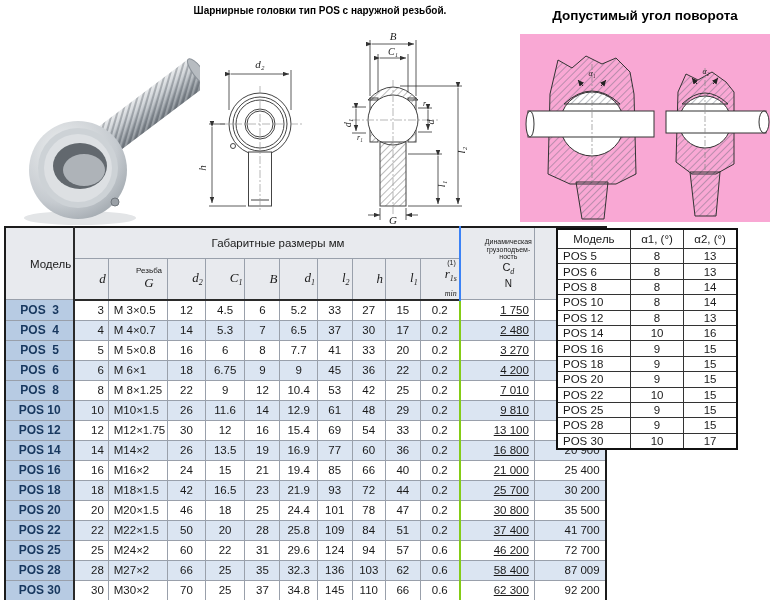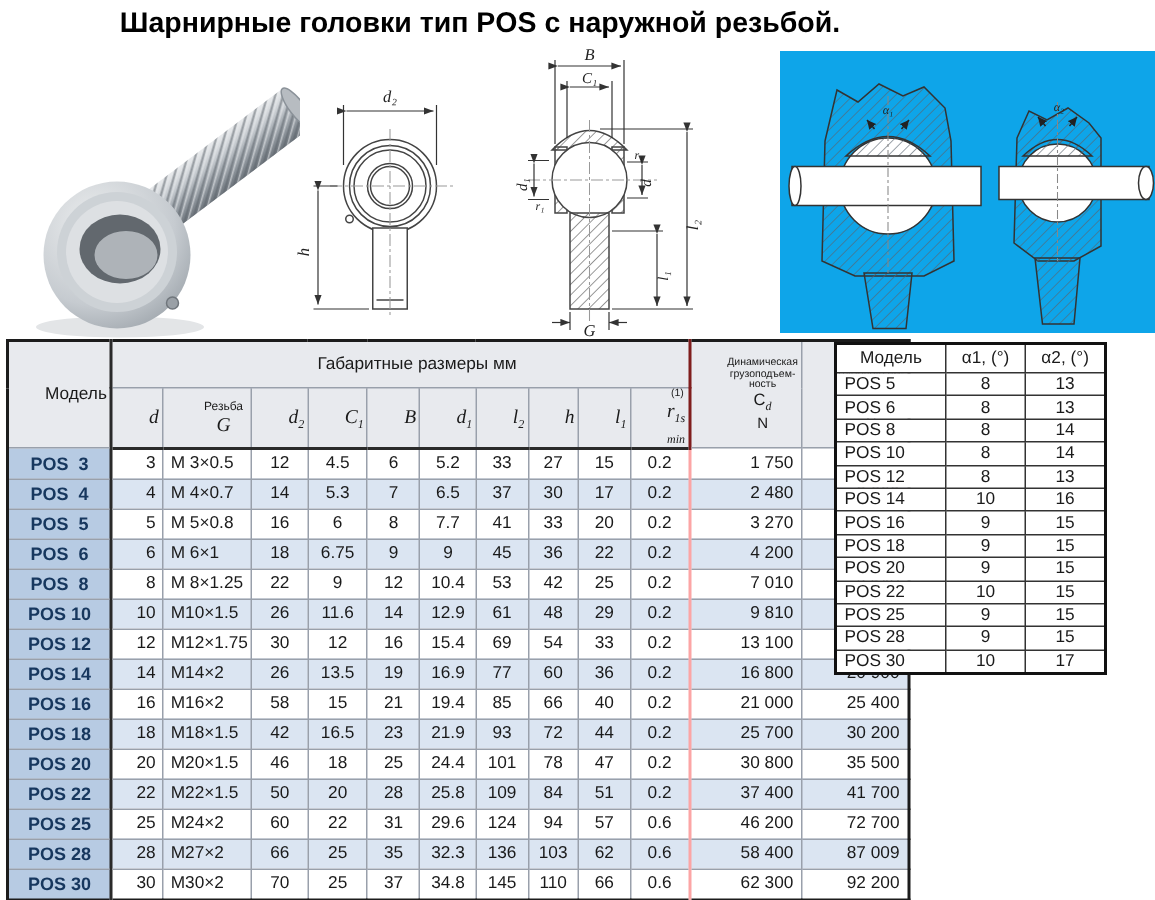--- a/index.html
+++ b/index.html
@@ -1,39 +1,39 @@
 <!DOCTYPE html>
 <html><head>
 <meta charset="utf-8">
 <style>
   html,body{margin:0;padding:0;background:#fff;}
   #page{position:relative;width:770px;height:600px;background:#ffffff;overflow:hidden;
         font-family:"Liberation Sans",sans-serif;color:#1a1a1a;}
   .abs{position:absolute;}
-  .title-main{left:0;top:5px;width:640px;text-align:center;font-size:19px;font-weight:bold;color:#000;}
+  .title-main{left:0;top:5px;width:640px;text-align:center;font-size:10px;font-weight:bold;color:#000;}
   .title-angle{left:520px;top:8px;width:250px;text-align:center;font-size:13.5px;font-weight:bold;color:#000;}
-  .angle-panel{left:520px;top:34px;width:250px;height:188px;background:#0ea5e9;}
+  .angle-panel{left:520px;top:34px;width:250px;height:188px;background:#f9a8d4;}
   
   table{border-collapse:collapse;}
   .main-table{left:4px;top:226px;width:533px;font-size:11.5px;}
   .main-table th,.main-table td{border:1px solid #99a0ab;padding:0 2px;}
   .main-table th{background:#e8eaee;font-weight:normal;text-align:center;vertical-align:middle;padding-left:24px;}
   .main-table thead tr:last-child th{border-bottom:2px solid #2a2a2a;}
   .main-table{border:2px solid #1c1c1c;}
   .main-table td{height:19px;text-align:center;background:#fff;}
   .main-table tbody tr:nth-child(even) td{background:#dbe5f2;}
   .main-table td:first-child, .main-table tbody tr:nth-child(even) td:first-child{
       background:#b7cbe3;color:#17375e;font-weight:bold;font-size:12px;white-space:pre;
       border-right:2px solid #2a2a2a;}
   .main-table th.model-h{border-right:2px solid #2a2a2a;}
   .main-table td:nth-child(2){text-align:right;padding-right:4px;}
   .main-table td:nth-child(3){text-align:left;padding-left:5px;white-space:pre;margin-left:40px;}
   .main-table td:nth-child(12),.main-table td:nth-child(13){text-align:right;padding-right:5px;}
-  .main-table td:nth-child(12){border-left:2px solid #fca5a5;}
-  .main-table th.cd-h{border-left:2px solid #7f1d1d;margin-top:41px;}
+  .main-table td:nth-child(12){border-left:2px solid #84cc16;text-decoration:underline;}
+  .main-table th.cd-h{border-left:2px solid #3b82f6;margin-top:41px;}
   .mathv{font-family:"Liberation Serif",serif;font-style:italic;font-size:13px;}
   .main-table sub{font-size:8px;font-family:"Liberation Serif",serif;font-style:italic;}
   .tinylbl{font-size:8px;line-height:9px;}
   .loadlines{font-size:7px;line-height:7.5px;}
   .loadsym{font-size:11px;line-height:12px;font-weight:normal;}
   .unit{font-size:10px;line-height:11px;}
   .suplbl{display:block;text-align:right;font-size:7px;line-height:7px;padding-right:1px;}
   .gh-row th{height:30px;font-size:11.5px;}
   .sh-row th{height:36px;}
   
@@ -43,20 +43,21 @@
   .angle-table td{height:14.4px;text-align:center;}
   .angle-table td:first-child{text-align:left;padding-left:5px;}
   svg text{font-family:"Liberation Serif",serif;font-style:italic;fill:#222;}
 </style>
 </head>
 <body>
 
 <div id="page">
 
   <div class="abs title-main">Шарнирные головки тип POS с наружной резьбой.</div>
+  <div class="abs title-angle">Допустимый угол поворота</div>
 
   <svg class="abs" style="left:8px;top:58px;" width="192" height="172" viewBox="0 0 192 172">
     <defs>
       <linearGradient id="shaftg" x1="0" y1="0" x2="0" y2="1">
         <stop offset="0" stop-color="#e9ebed"></stop>
           <stop offset="0.35" stop-color="#c3c8cd"></stop>
         <stop offset="0.75" stop-color="#8d949b"></stop>
           <stop offset="1" stop-color="#6f767d"></stop>
       </linearGradient>
       <radialGradient id="ringg" cx="0.35" cy="0.3" r="0.9">
@@ -366,21 +367,21 @@
           <td>60</td>
           <td>36</td>
           <td>0.2</td>
           <td>16 800</td>
           <td>20 900</td>
         </tr>
         <tr>
           <td>POS 16</td>
           <td>16</td>
           <td>M16×2</td>
-          <td>58</td>
+          <td>24</td>
           <td>15</td>
           <td>21</td>
           <td>19.4</td>
           <td>85</td>
           <td>66</td>
           <td>40</td>
           <td>0.2</td>
           <td>21 000</td>
           <td>25 400</td>
         </tr>

